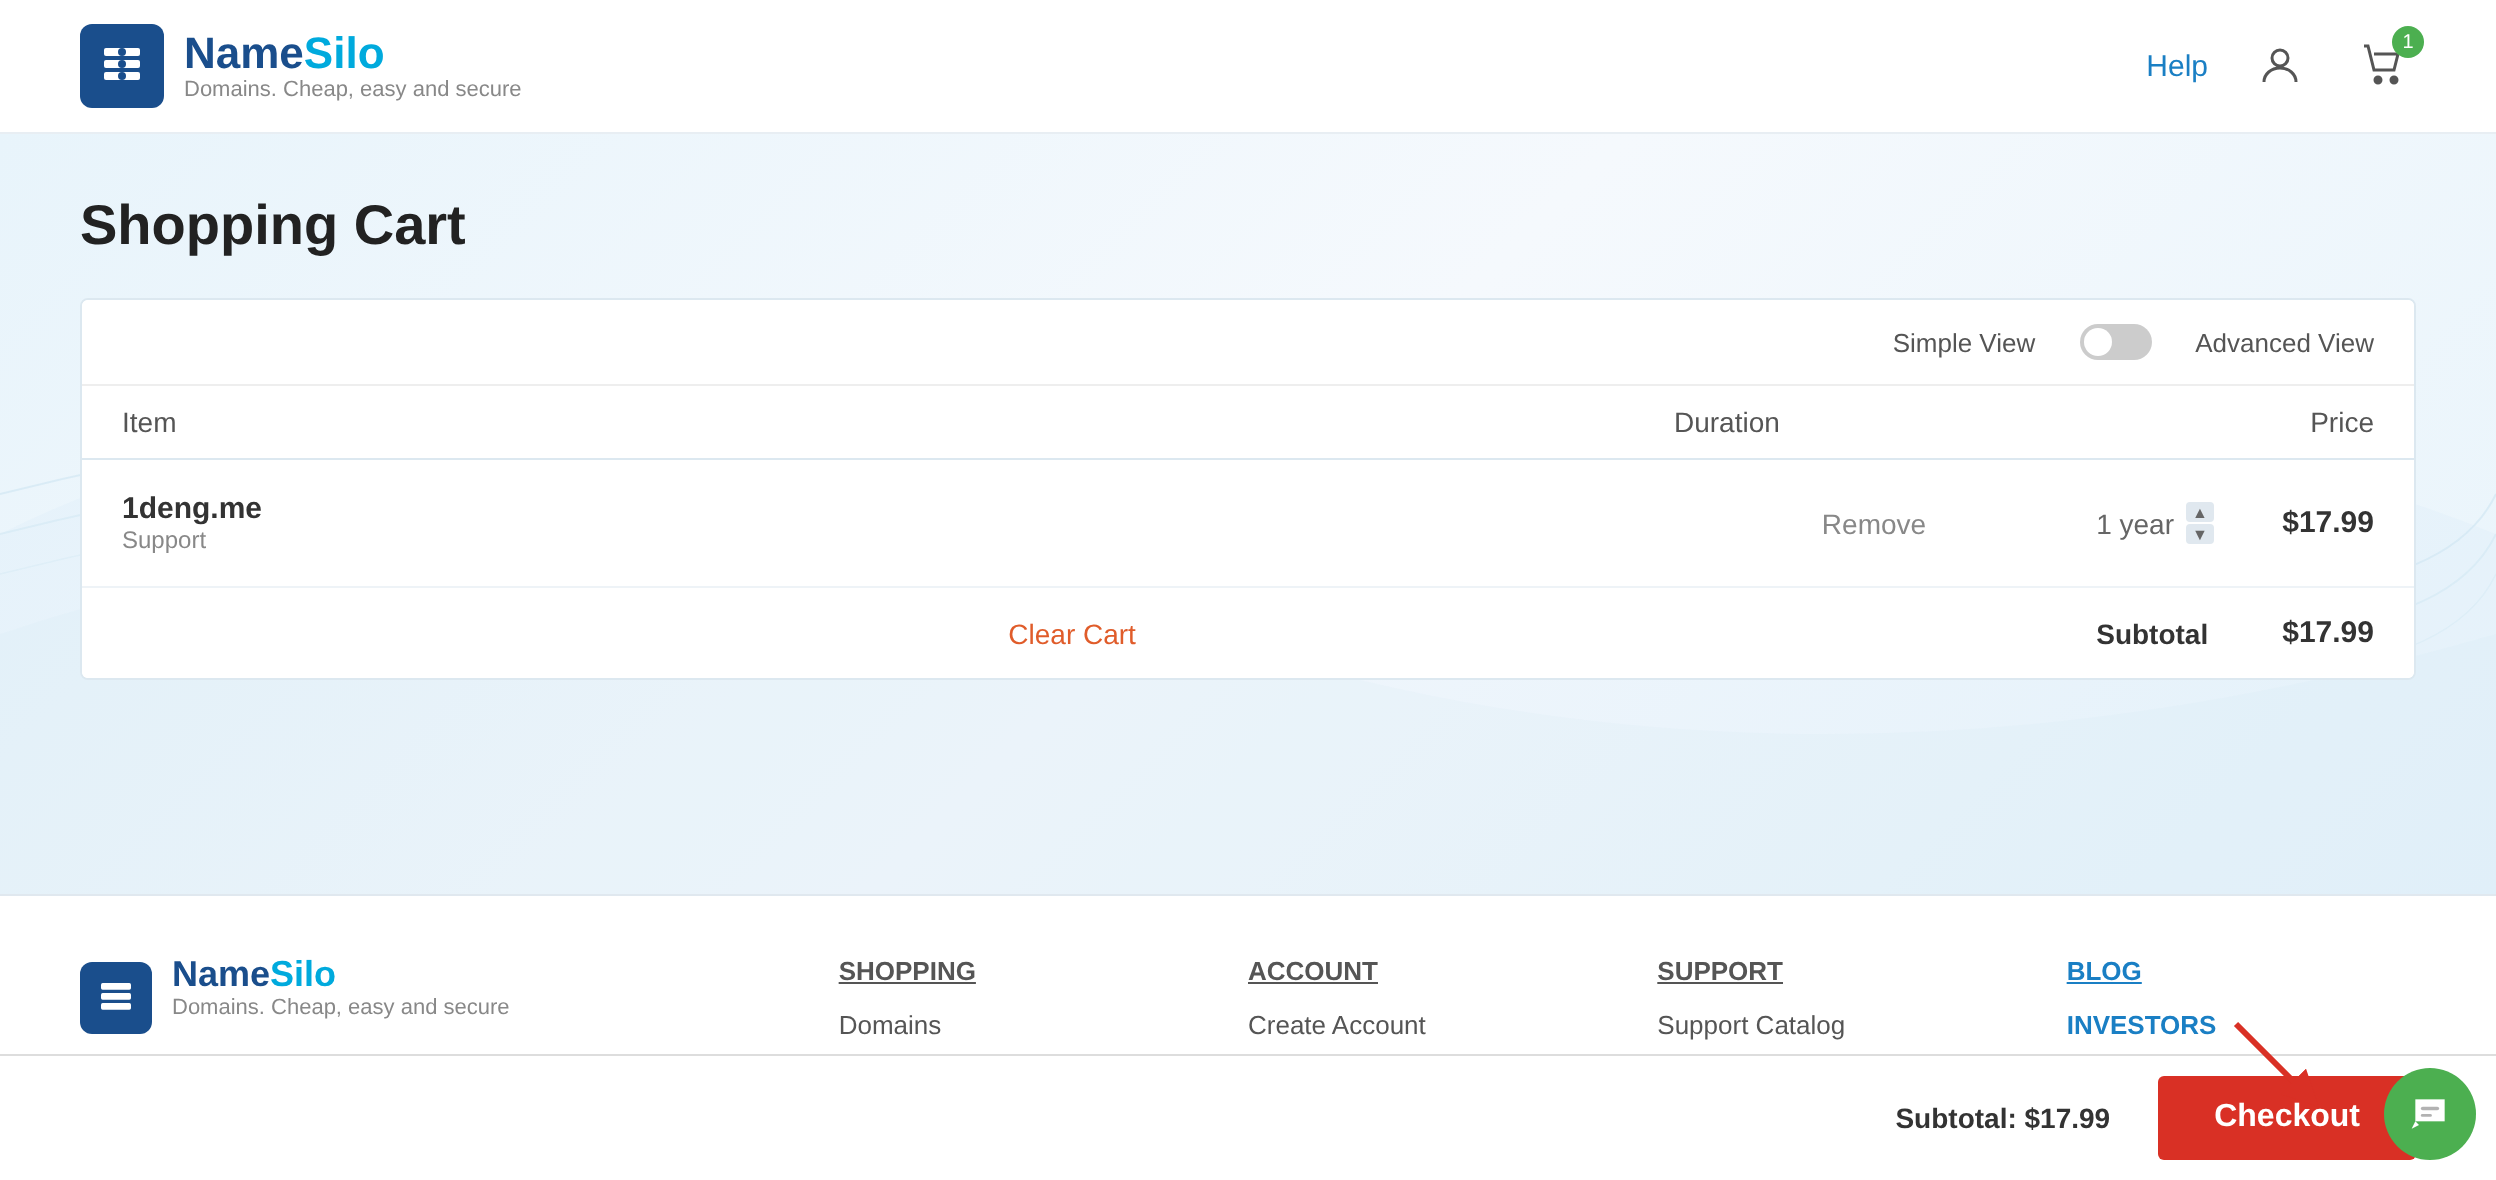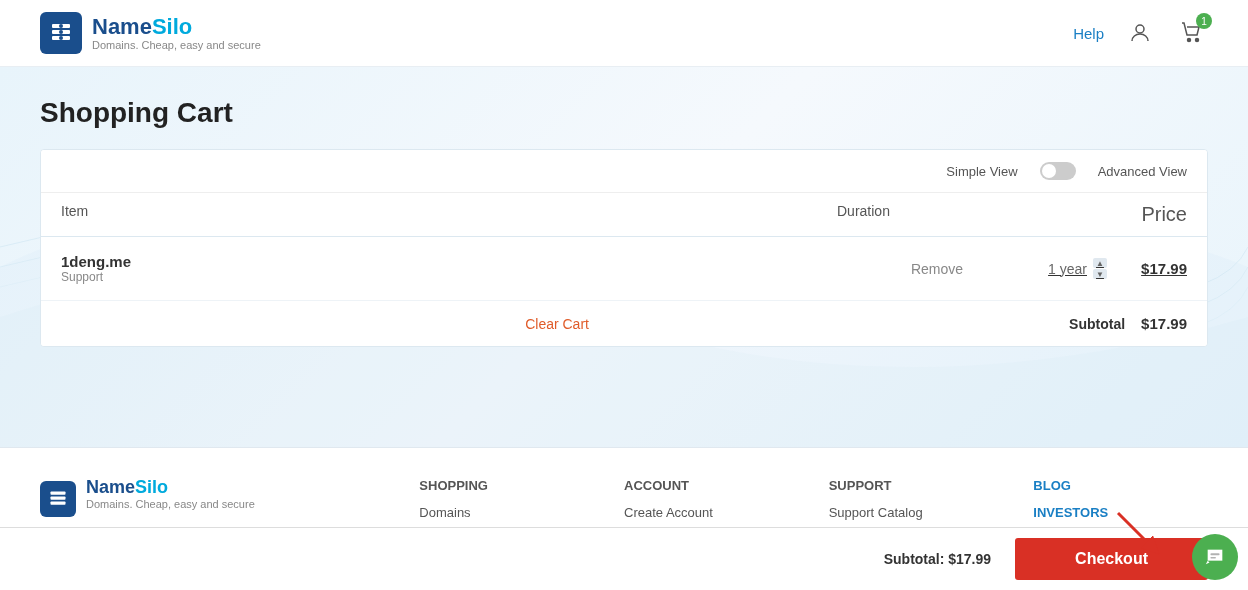--- a/index.html
+++ b/index.html
@@ -147,21 +147,21 @@
     }
     .cart-header {
       display: grid;
       grid-template-columns: 1fr 200px 150px;
       padding: 10px 20px;
       border-bottom: 1px solid #dce8f0;
       background: #fff;
     }
     .col-item { font-weight: normal; color: #555; font-size: 14px; }
     .col-duration { text-align: left; color: #555; font-size: 14px; }
-    .col-price { text-align: right; color: #555; font-size: 20px; }
+    .col-price { text-align: right; color: #555; font-size: 14px; }
 
     .cart-row {
       display: grid;
       grid-template-columns: 1fr 200px 150px;
       padding: 16px 20px;
       border-bottom: 1px solid #eef3f7;
       align-items: center;
       background: #fff;
     }
     .item-info .domain-name {
@@ -211,21 +211,21 @@
       text-align: right;
       font-size: 15px;
       font-weight: bold;
       color: #333;
     }
     .cart-footer {
       display: grid;
       grid-template-columns: 1fr auto auto;
       padding: 14px 20px;
       align-items: center;
-      gap: 16px;
+      gap: 37px;
       background: #fff;
     }
     .clear-cart-btn {
       color: #e05c2a;
       cursor: pointer;
       font-size: 14px;
       background: none;
       border: none;
       font-weight: normal;
     }
@@ -254,20 +254,21 @@
     }
     .footer-logo-area .logo-name { font-size: 20px; }
     .footer-tagline { font-size: 11px; color: #888; margin-bottom: 10px; }
     .footer-desc { font-size: 12px; color: #888; line-height: 1.5; }
     .footer-col-title {
       font-size: 13px;
       font-weight: bold;
       color: #555;
       margin-bottom: 12px;
       text-transform: uppercase;
+      text-decoration: underline;
     }
     .footer-col-title.blue { color: #1a7fc4; }
     .footer-link {
       font-size: 13px;
       color: #555;
       display: block;
       margin-bottom: 8px;
       text-decoration: none;
       cursor: pointer;
     }
@@ -289,21 +290,21 @@
     }
     .bottom-subtotal {
       font-size: 14px;
       font-weight: bold;
       color: #333;
     }
     .checkout-btn {
       background: #d93025;
       color: white;
       border: none;
-      padding: 12px 60px;
+      padding: 12px 28px;
       font-size: 16px;
       font-weight: bold;
       cursor: pointer;
       border-radius: 3px;
     }
 
     
     .arrow-indicator {
       position: absolute;
       bottom: 10px;
@@ -402,21 +403,21 @@
     </div>
 
     <div class="cart-row">
       <div class="item-info">
         <div class="domain-name">1deng.me</div>
         <div class="renewal-label">Support</div>
       </div>
       <div class="remove-btn">
         <span class="remove-link">Remove</span>
       </div>
-      <div style="display:flex; align-items:center; justify-content: flex-end; text-decoration: underline;">
+      <div style="display:flex; align-items:center; justify-content: flex-end;">
         <div class="duration-cell">
           <span class="duration-text">1 year</span>
           <div class="spinner-btns">
             <button class="spin-btn">▲</button>
             <button class="spin-btn">▼</button>
           </div>
         </div>
         <div class="price-cell" style="min-width:80px;">$17.99</div>
       </div>
     </div>

